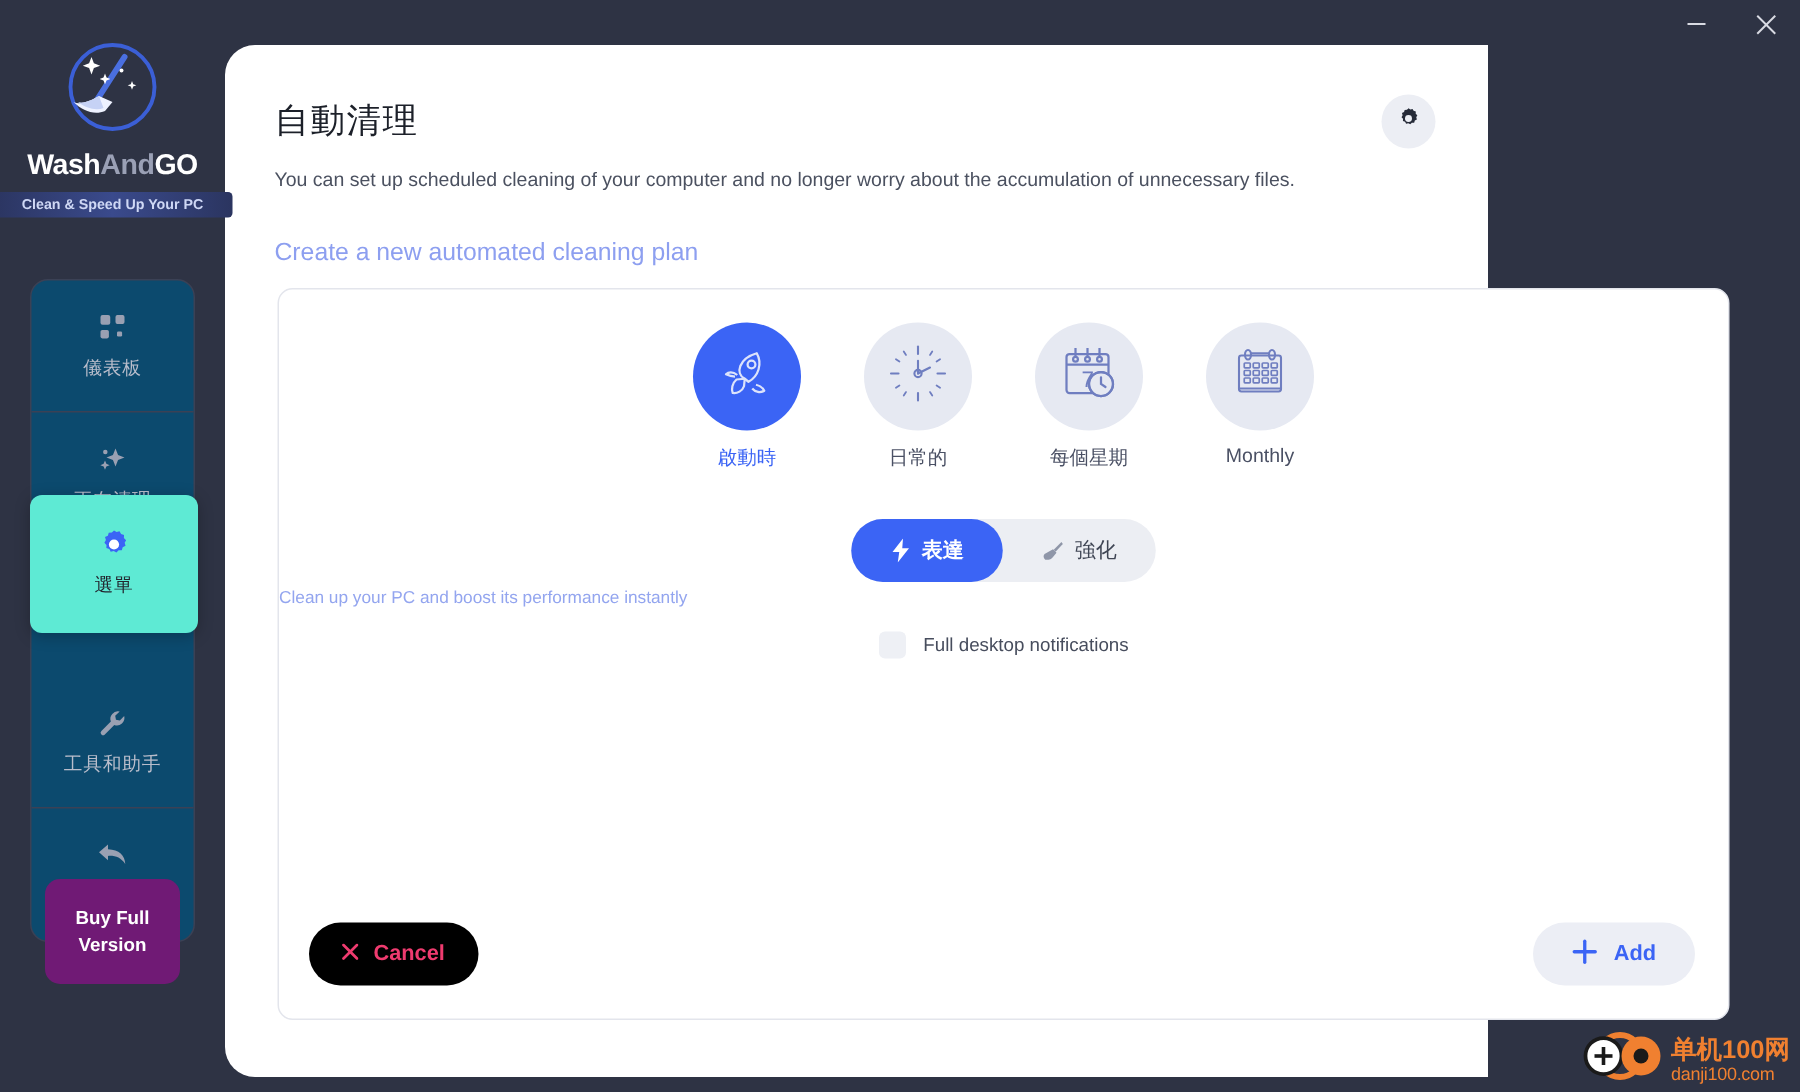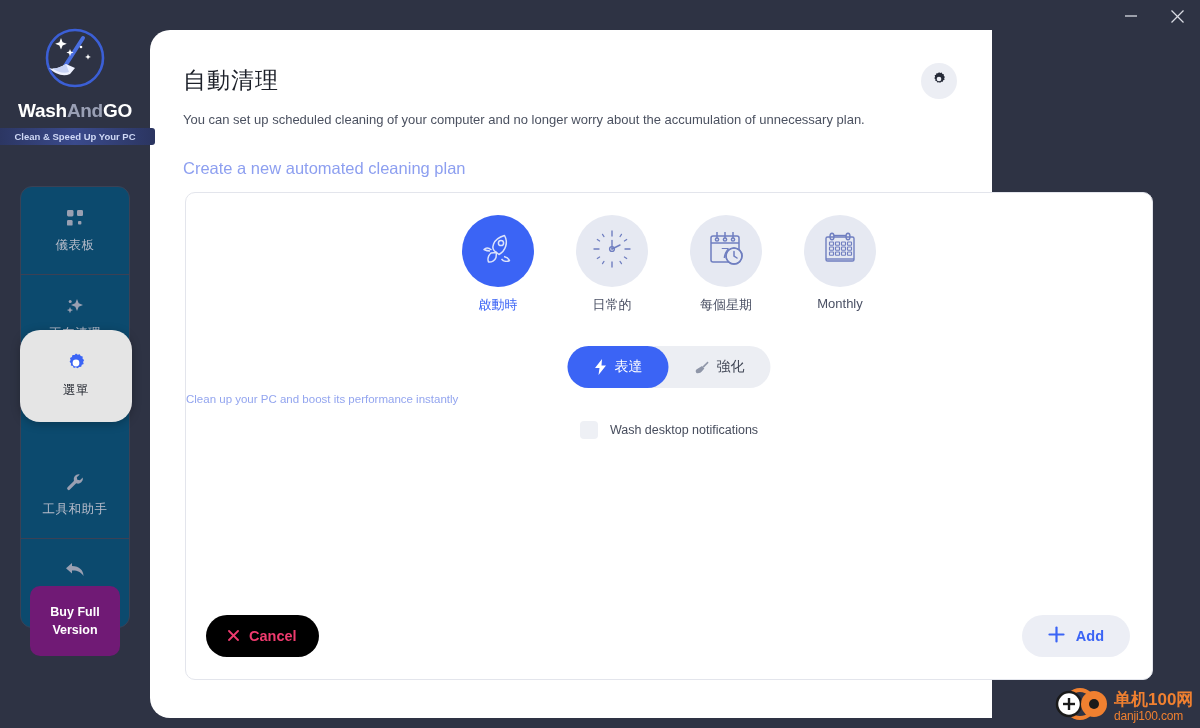--- a/index.html
+++ b/index.html
@@ -75,22 +75,22 @@
     position: relative;
   }
   .nav-item:last-child { border-bottom: none; }
   .nav-label { font-size: 12.5px; color: #b9bdcb; letter-spacing: 0.5px; }
   .nav-ico { height: 20px; display:flex; align-items:center; justify-content:center; }
 
   .nav-item.active {
     position: absolute;
     left: 0px; top: 144px;
     width: 112px; height: 92px;
-    background: #e5e5e5;
-    border-radius: 20px;
+    background: #5eead4;
+    border-radius: 8px;
     border: none;
     box-shadow: 0 2px 10px rgba(0,0,0,0.25);
     z-index: 5;
   }
   .nav-item.active .nav-label { color: #22262f; font-weight: normal; }
 
   .buy-btn {
     position: absolute; left: 30px; top: 586px;
     width: 90px; height: 70px;
     background: #701a75;
@@ -167,21 +167,21 @@
     display: flex; align-items: center;
     padding: 0;
   }
   .pill {
     height: 42px; border-radius: 21px;
     display: flex; align-items: center; justify-content: center; gap: 7px;
     padding: 0 26px;
     font-size: 14px; color: #3f4554;
     cursor: pointer;
   }
-  .pill.active { background: #3b64f5; color: #ffffff; }
+  .pill.active { background: #3b64f5; color: #ffffff; font-weight: bold; }
   .pill .p-ico { display: flex; align-items: center; }
 
   .pill-note {
     position: absolute; left: 0; top: 200px; width: 100%;
     text-align: left;
     font-size: 11.5px; color: #93a5ef;
   }
 
   .chk-row {
     position: absolute; left: 0; top: 228px; width: 100%;
@@ -334,21 +334,21 @@
     <svg width="15" height="15" viewBox="0 0 15 15">
         <line x1="1.5" y1="1.5" x2="13.5" y2="13.5" stroke="#d9dbe3" stroke-width="1.3"></line>
         <line x1="13.5" y1="1.5" x2="1.5" y2="13.5" stroke="#d9dbe3" stroke-width="1.3"></line>
       </svg>
   </div>
 </div>
 
 <div class="panel">
 
   <div class="panel-title">自動清理</div>
-  <div class="panel-sub">You can set up scheduled cleaning of your computer and no longer worry about the accumulation of unnecessary plan.</div>
+  <div class="panel-sub">You can set up scheduled cleaning of your computer and no longer worry about the accumulation of unnecessary files.</div>
   <div class="section-link">Create a new automated cleaning plan</div>
 
   <div class="gear-btn">
     <span>
       <svg width="16" height="16" viewBox="0 0 22 22" fill="#262b38">
         <path d="M11 1.6 l1.7 1.1 2-0.5 1 1.8 2 0.6 -0.1 2.1 1.5 1.4 -1 1.8 0.6 2 -1.9 0.9 -0.6 2 -2.1 0.1 -1.5 1.4 -1.8-1 -2 0.6 -0.9-1.9 -2-0.6 0.1-2.1 -1.4-1.5 1-1.8 -0.6-2 1.9-0.9 0.6-2 2.1-0.1z"></path>
         <circle cx="11" cy="11" r="3.2" fill="#eceef4"></circle>
       </svg>
     </span>
   </div>
@@ -473,21 +473,21 @@
         <span>強化</span>
       </div>
 
 
     </div>
 
     <div class="pill-note">Clean up your PC and boost its performance instantly</div>
 
     <div class="chk-row">
       <div class="chk-box"></div>
-      <div class="chk-label">Wash desktop notifications</div>
+      <div class="chk-label">Full desktop notifications</div>
     </div>
 
     <button class="btn-cancel">
       <span>
         <svg width="11" height="11" viewBox="0 0 11 11">
             <line x1="1" y1="1" x2="10" y2="10" stroke="#ef3b6f" stroke-width="1.8" stroke-linecap="round"></line>
             <line x1="10" y1="1" x2="1" y2="10" stroke="#ef3b6f" stroke-width="1.8" stroke-linecap="round"></line>
           </svg>
       </span>
       <span>Cancel</span>

